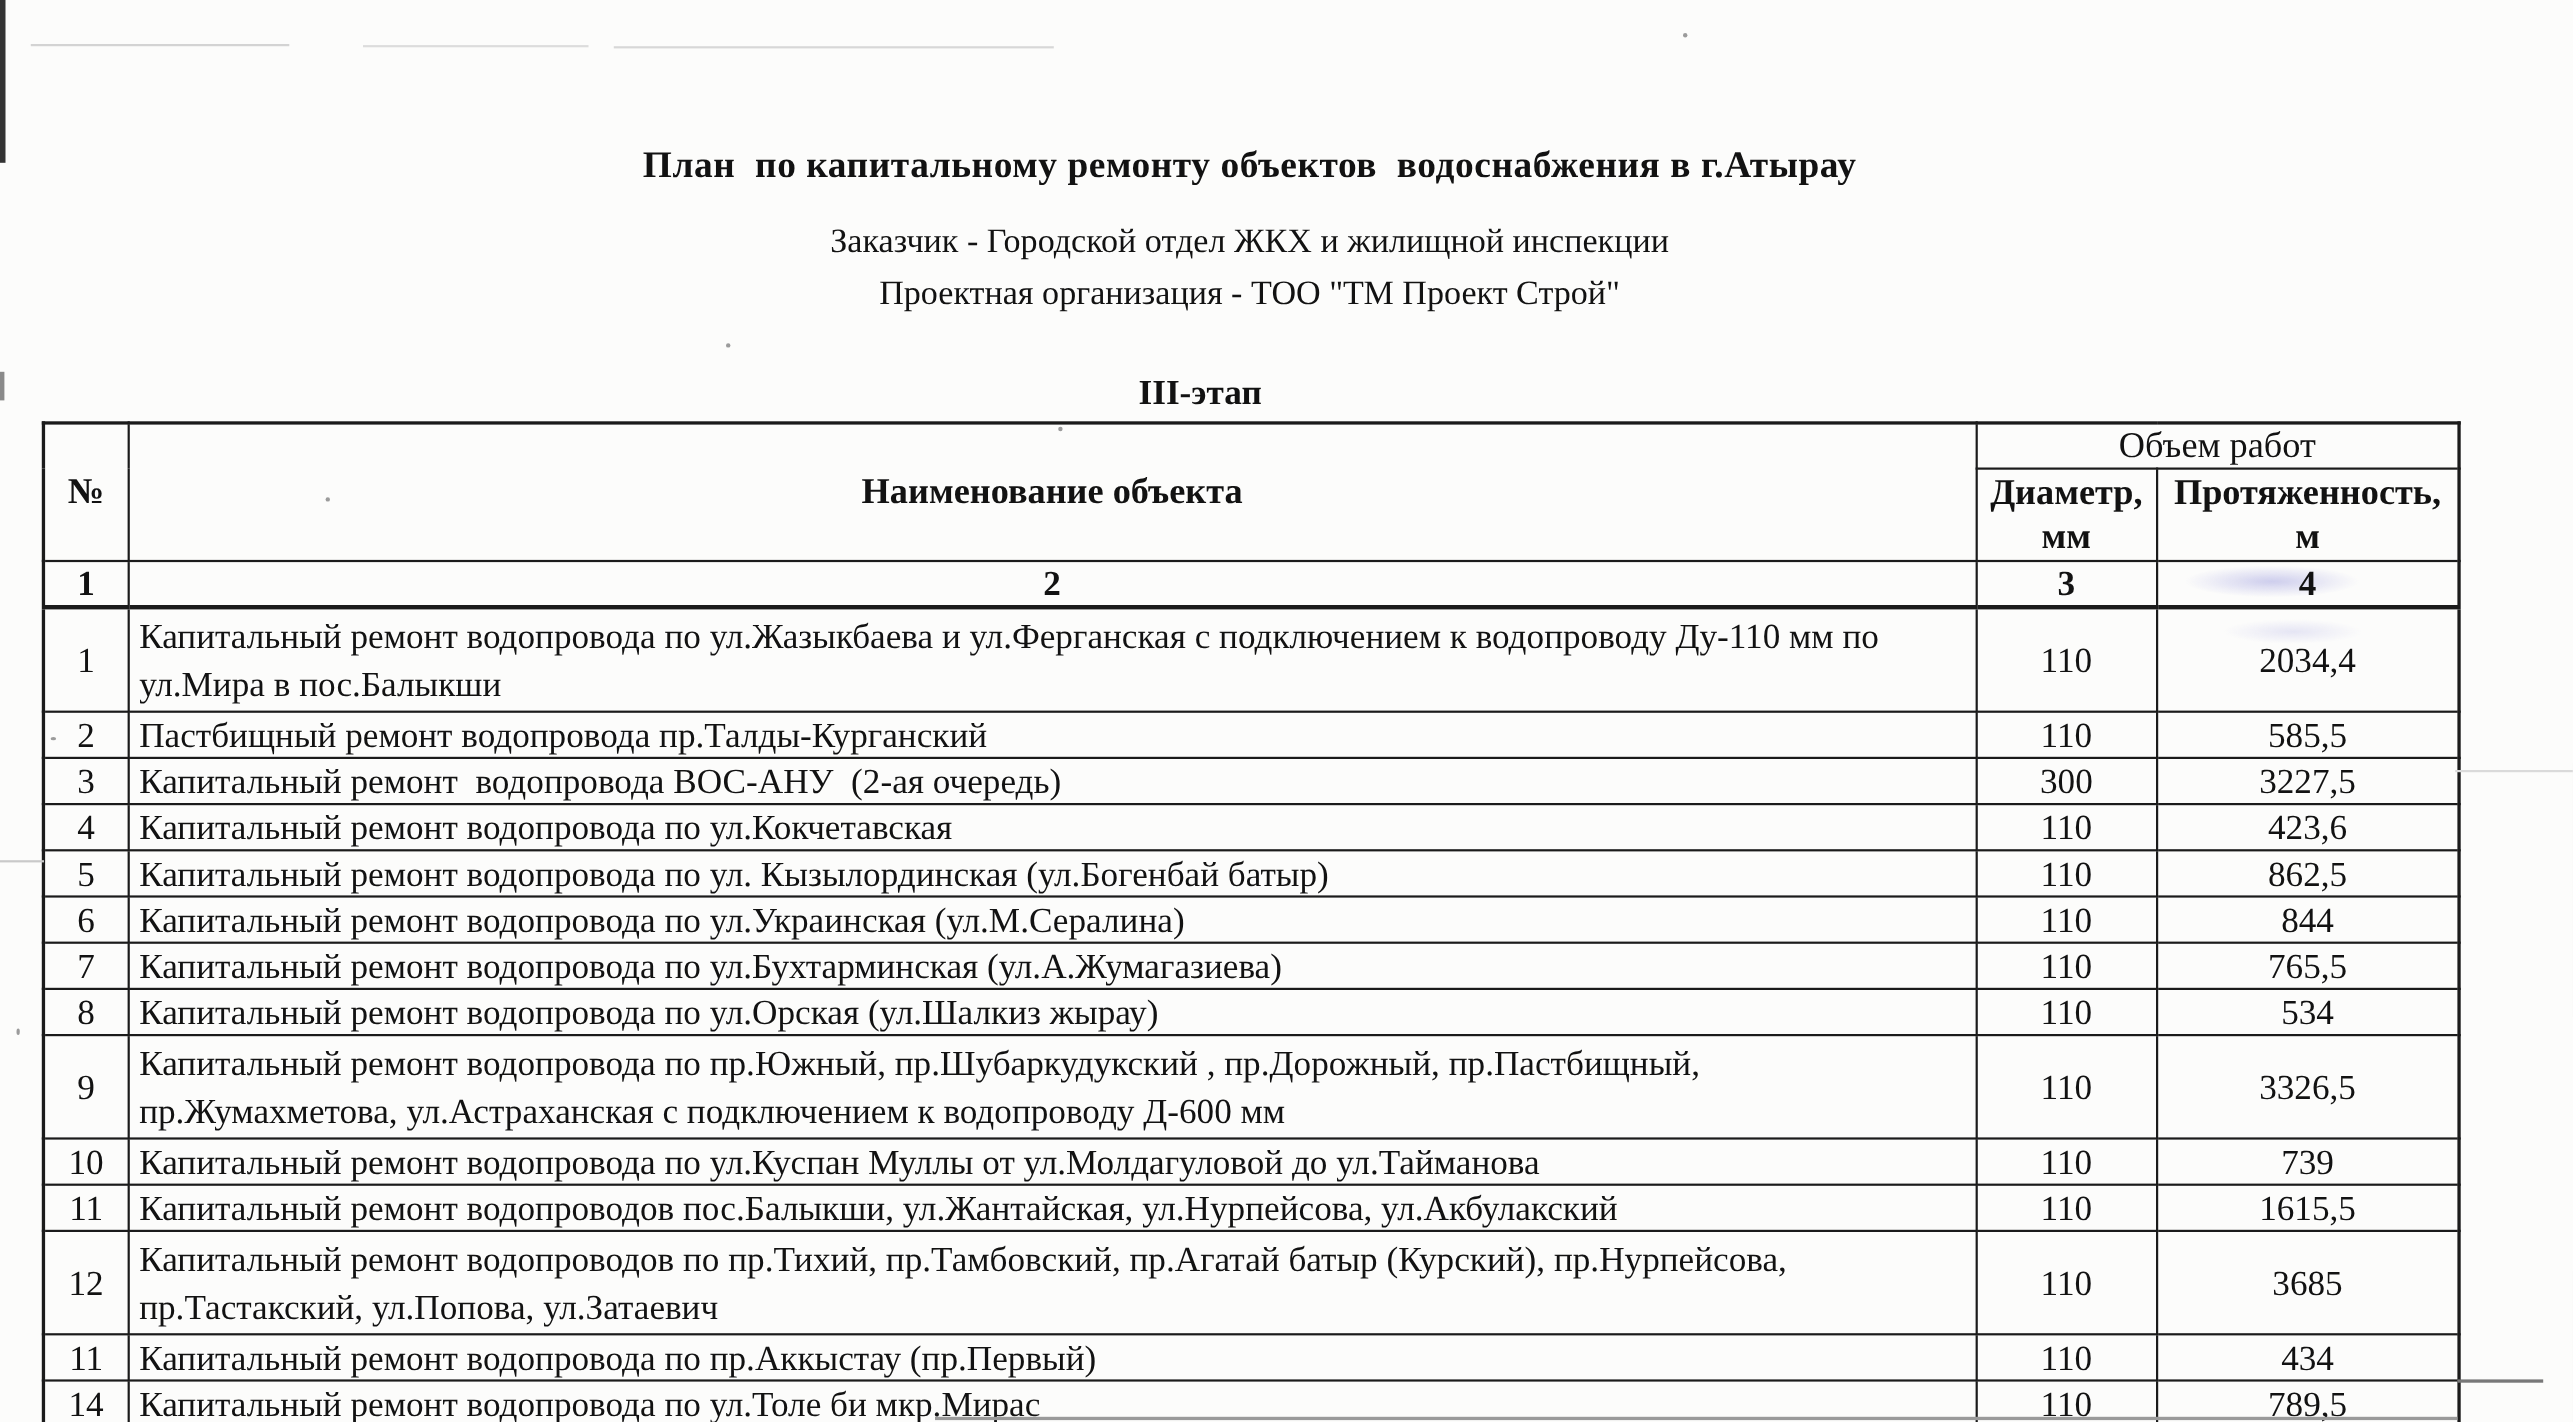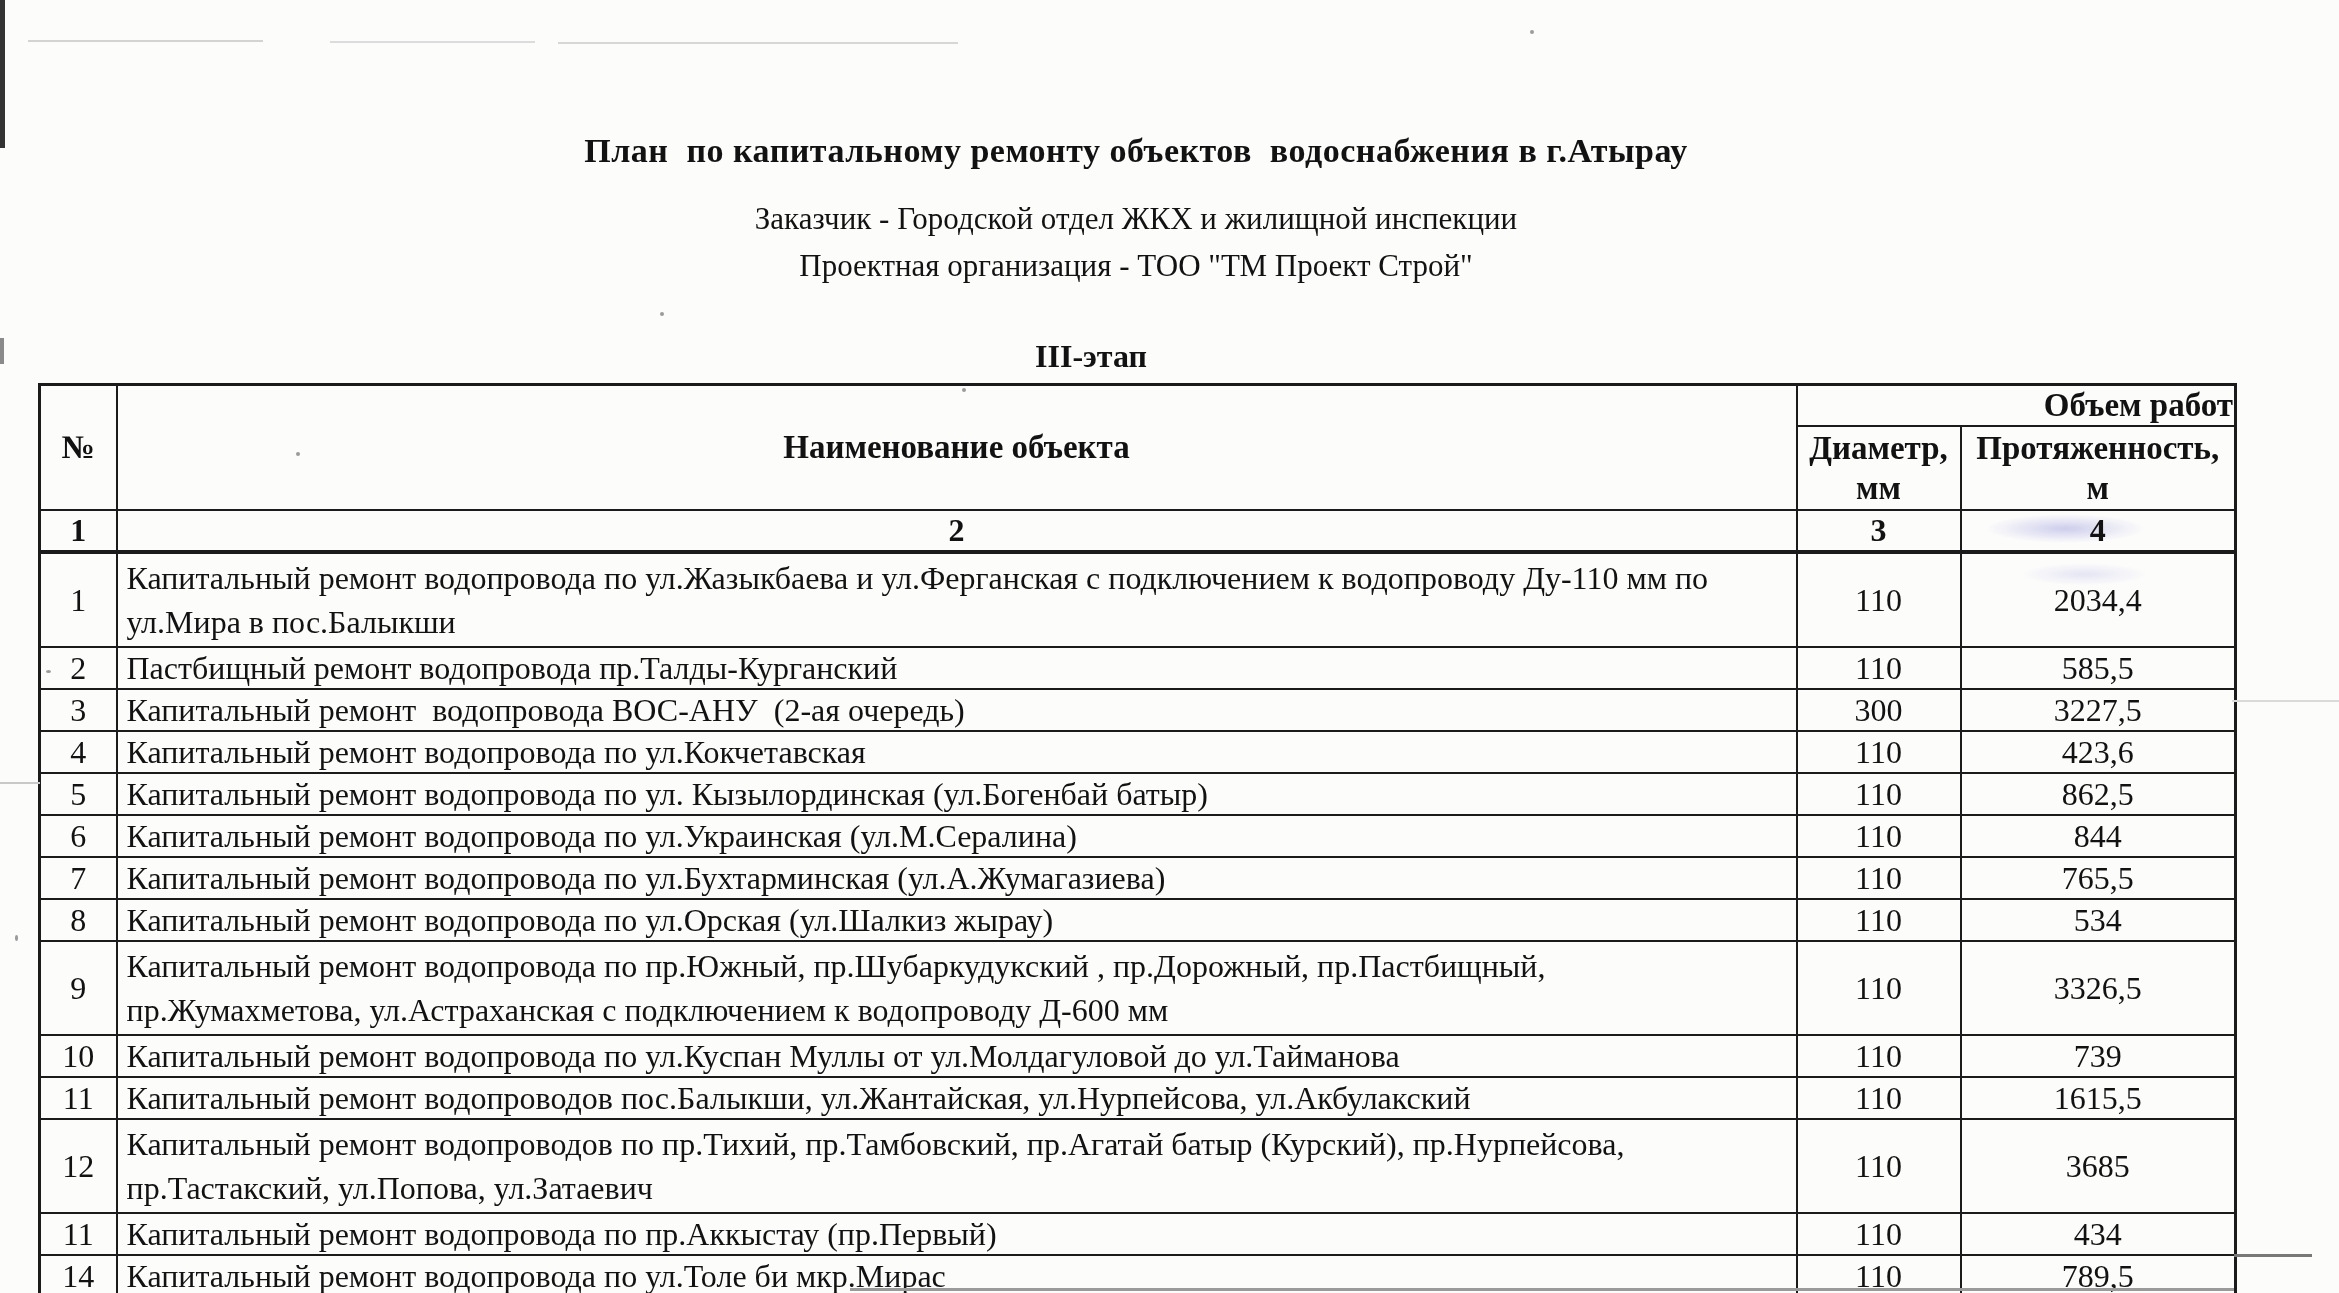--- a/index.html
+++ b/index.html
@@ -31,21 +31,21 @@
   col.c-num  { width: 77px;  }
   col.c-name { width: 1680px; }
   col.c-dia  { width: 164px; }
   col.c-len  { width: 275px; }
 
   th, td {
     border: 2px solid #1b1b1b;
     overflow: hidden;
     vertical-align: middle;
   }
-  .h-group th { height: 37px; font-size: 33px; font-weight: bold; text-align: right; }
+  .h-group th { height: 37px; font-size: 33px; font-weight: normal; text-align: center; }
   th.no-h, th.name-h { font-size: 33px; font-weight: bold; text-align: center; }
   .h-sub th {
     height: 80px; font-size: 33px; font-weight: bold; text-align: center;
     white-space: pre-line; line-height: 40px;
   }
   .h-num td {
     height: 37px; font-size: 32px; font-weight: bold; text-align: center;
     border-bottom-width: 4px;
   }
   td.smudge {

